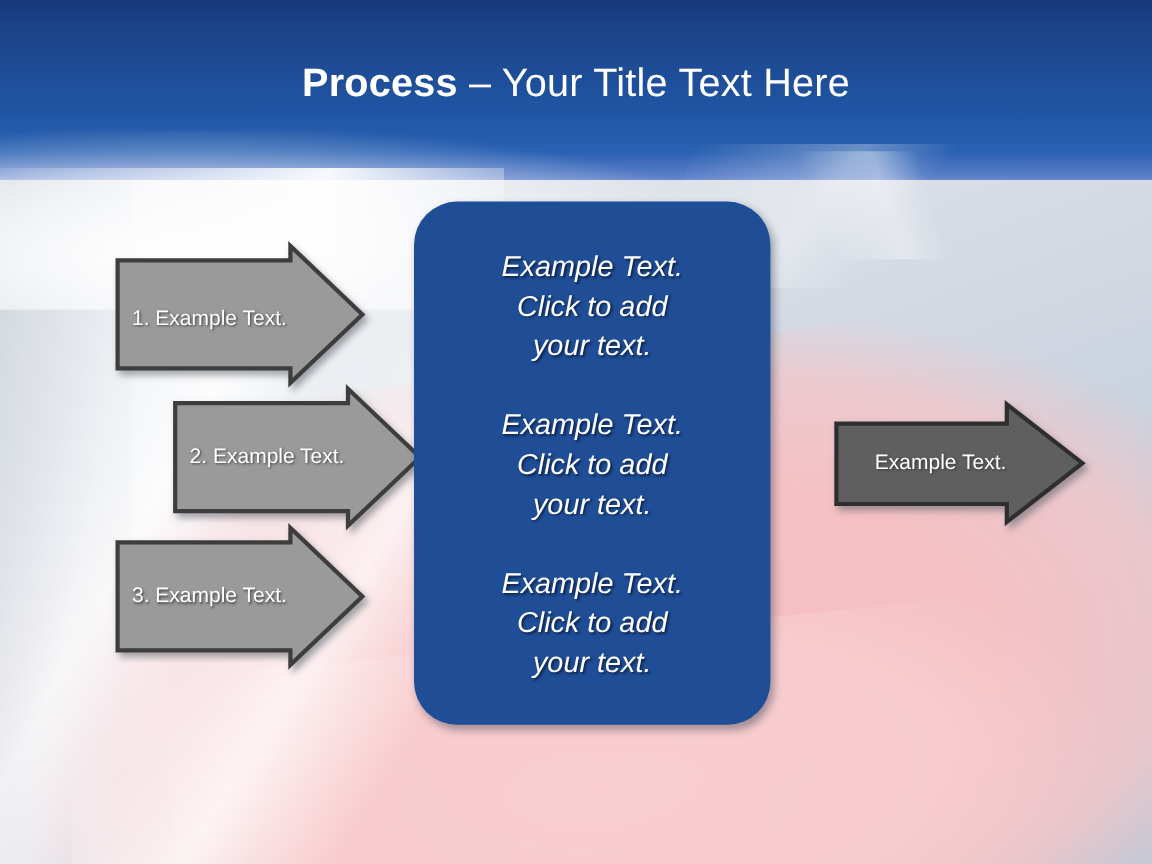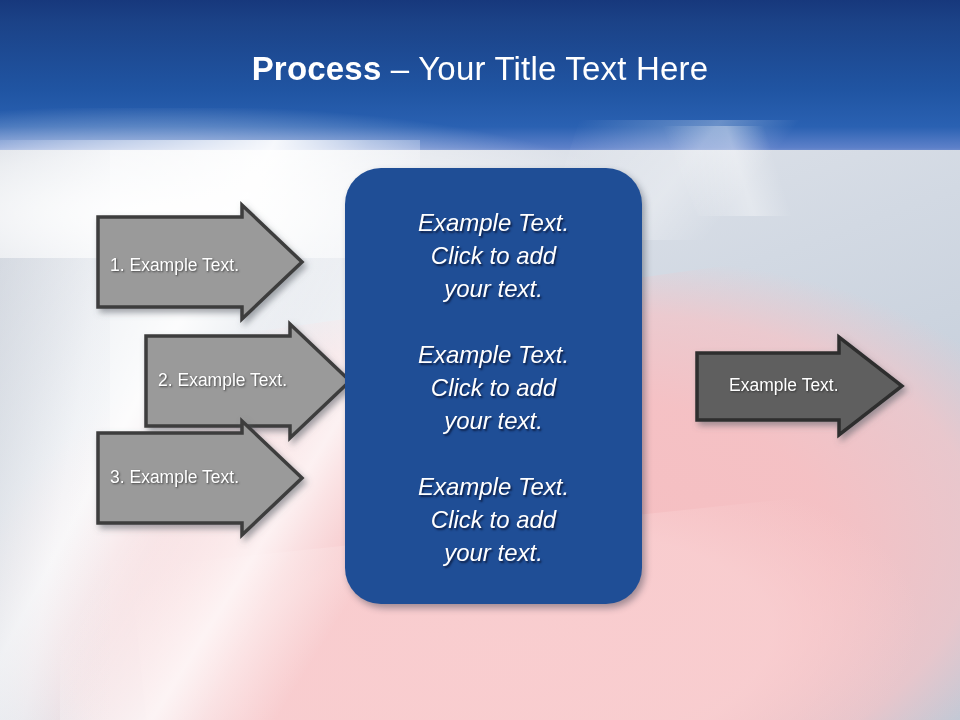--- a/index.html
+++ b/index.html
@@ -250,21 +250,21 @@
       <defs>
         <filter id="ash2" x="-25%" y="-25%" width="160%" height="170%">
           <feDropShadow dx="3" dy="4" stdDeviation="3" flood-color="#5a6068" flood-opacity="0.55"></feDropShadow>
         </filter>
       </defs>
       <polygon filter="url(#ash2)" points="2,14 146,14 146,2 206,59 146,116 146,104 2,104" fill="#9a9a9a" stroke="#3d3d3d" stroke-width="3.5" stroke-linejoin="miter"></polygon>
     </svg>
     <span class="arrow-label" style="left:14px; top:48px;">2. Example Text.</span>
   </div>
 
-  <div class="arrow" style="left:96px; top:419px;">
+  <div class="arrow" style="left:96px; top:438px;">
     <svg width="208" height="118" viewBox="0 0 208 118">
       <defs>
         <filter id="ash3" x="-25%" y="-25%" width="160%" height="170%">
           <feDropShadow dx="3" dy="4" stdDeviation="3" flood-color="#5a6068" flood-opacity="0.55"></feDropShadow>
         </filter>
       </defs>
       <polygon filter="url(#ash3)" points="2,14 146,14 146,2 206,59 146,116 146,104 2,104" fill="#9a9a9a" stroke="#3d3d3d" stroke-width="3.5" stroke-linejoin="miter"></polygon>
     </svg>
     <span class="arrow-label" style="left:14px; top:48px;">3. Example Text.</span>
   </div>

